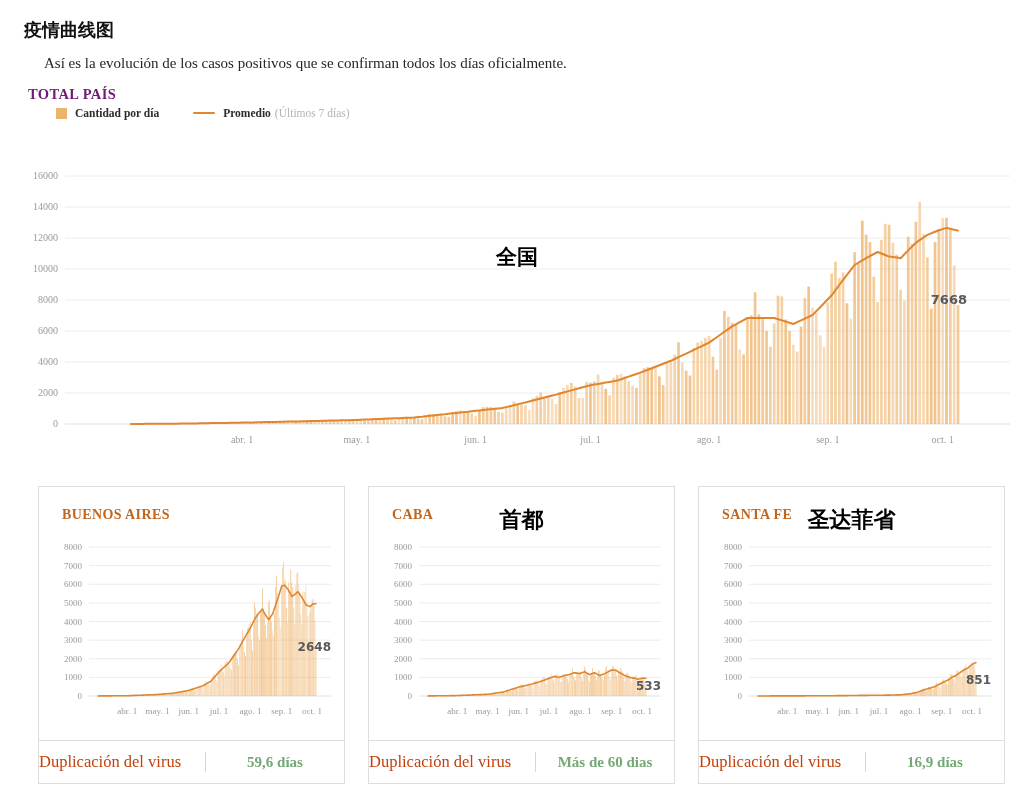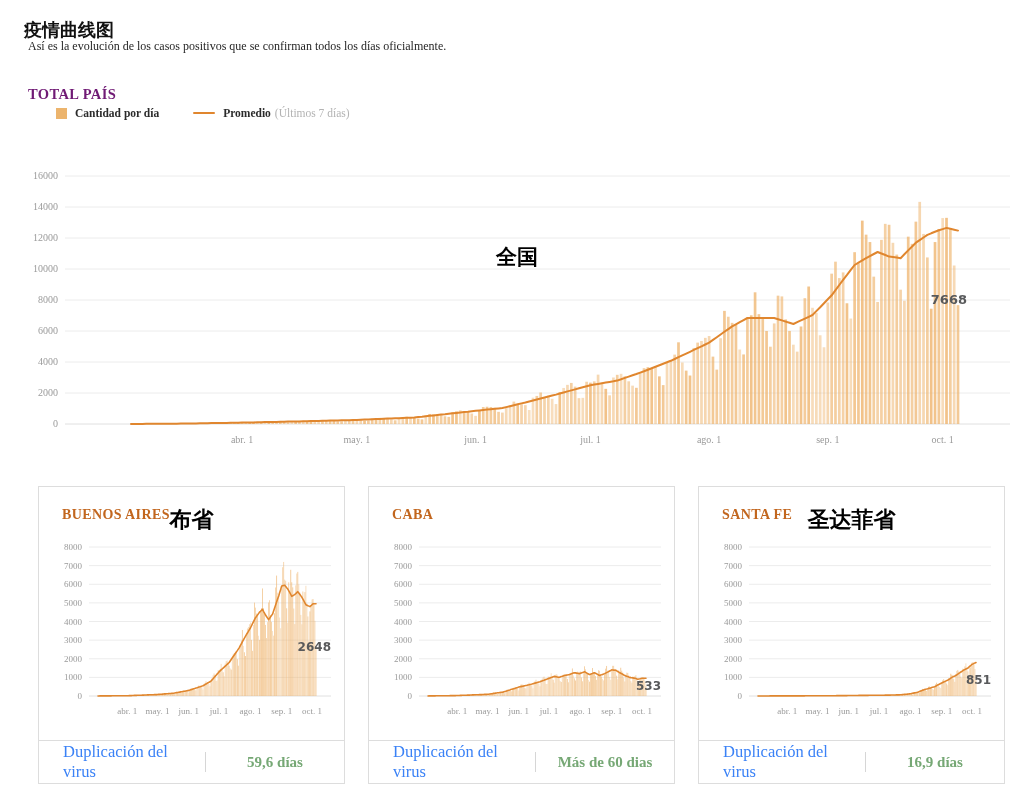--- a/index.html
+++ b/index.html
@@ -7,22 +7,22 @@
     width:1024px;height:794px;position:relative;background:#ffffff;
     font-family:"Liberation Serif","DejaVu Serif",serif;
     overflow:hidden;
   }
   .page-title{
     position:absolute;left:14px;top:8px;margin:10px;
     font-family:"DejaVu Sans","Liberation Sans",sans-serif;
     font-size:18px;font-weight:700;color:#111;
   }
   .page-subtitle{
-    position:absolute;left:28px;top:39px;margin:0;
-    font-size:12px;color:#262626;
+    position:absolute;left:28px;top:39px;margin:16px;
+    font-size:15px;color:#262626;
   }
   .section-title{
     position:absolute;left:28px;top:78px;margin:0;
     font-size:14.5px;font-weight:700;letter-spacing:.4px;
   }
   .legend{
     position:absolute;left:28px;top:107px;
     display:flex;align-items:center;
     font-size:11.5px;color:#2b2b2b;padding-left:28px;
   }
@@ -50,21 +50,21 @@
   .card-annotation{
     position:absolute;left:0;right:0;top:18px;text-align:center;
     font-family:"DejaVu Sans","Liberation Sans",sans-serif;
     font-size:22px;font-weight:700;color:#000;
   }
   .card svg{position:absolute;left:0;top:40px;display:block;}
   .card-footer{
     position:absolute;left:0;right:0;bottom:0;height:42px;
     border-top:1px solid #ddd;display:flex;align-items:center;
   }
-  .dup-label{margin-left:24px;font-size:16.5px;color:#3b82f6;flex:1;}
+  .dup-label{margin-left:0;font-size:16.5px;color:#c2410c;flex:1;}
   .dup-divider{width:1px;height:20px;background:#d6d6d6;}
   .dup-value{
     width:138px;text-align:center;
     font-size:15px;font-weight:700;
   }
   .svg-text{font-family:"Liberation Serif","DejaVu Serif",serif;}
 </style>
 </head>
 <body>
 
@@ -322,21 +322,20 @@
       <path d="M131.0 263.9L134.8 263.9L138.7 263.9L142.5 263.9L146.3 263.8L150.1 263.8L154.0 263.8L157.8 263.8L161.6 263.7L165.5 263.7L169.3 263.7L173.1 263.7L176.9 263.7L180.8 263.6L184.6 263.6L188.4 263.5L192.3 263.5L196.1 263.4L199.9 263.3L203.7 263.3L207.6 263.2L211.4 263.1L215.2 263.1L219.1 263.0L222.9 262.9L226.7 262.9L230.5 262.8L234.4 262.7L238.2 262.7L242.0 262.6L245.9 262.5L249.7 262.4L253.5 262.4L257.3 262.3L261.2 262.2L265.0 262.1L268.8 262.0L272.7 261.9L276.5 261.9L280.3 261.8L284.1 261.7L288.0 261.6L291.8 261.5L295.6 261.4L299.5 261.4L303.3 261.3L307.1 261.2L310.9 261.1L314.8 261.0L318.6 260.9L322.4 260.8L326.3 260.7L330.1 260.6L333.9 260.5L337.8 260.4L341.6 260.3L345.4 260.2L349.2 260.2L353.1 260.1L356.9 260.0L360.7 259.8L364.6 259.6L368.4 259.5L372.2 259.3L376.0 259.1L379.9 259.0L383.7 258.8L387.5 258.6L391.4 258.5L395.2 258.3L399.0 258.2L402.8 258.0L406.7 257.8L410.5 257.7L414.3 257.5L418.2 257.1L422.0 256.7L425.8 256.2L429.6 255.8L433.5 255.4L437.3 255.0L441.1 254.6L445.0 254.2L448.8 253.7L452.6 253.3L456.4 252.9L460.3 252.5L464.1 252.1L467.9 251.7L471.8 251.2L475.6 250.8L479.4 250.4L483.2 250.0L487.1 249.6L490.9 249.2L494.7 248.8L498.6 248.4L502.4 248.0L506.2 247.1L510.0 246.2L513.9 245.2L517.7 244.3L521.5 243.4L525.4 242.5L529.2 241.5L533.0 240.5L536.8 239.5L540.7 238.5L544.5 237.5L548.3 236.5L552.2 235.5L556.0 234.6L559.8 233.5L563.6 232.5L567.5 231.4L571.3 230.4L575.1 229.4L579.0 228.3L582.8 227.3L586.6 226.3L590.4 225.3L594.3 224.6L598.1 223.9L601.9 223.3L605.8 222.6L609.6 221.9L613.4 221.3L617.2 220.6L621.1 219.3L624.9 217.9L628.7 216.6L632.6 215.3L636.4 214.0L640.2 212.6L644.0 211.3L647.9 209.8L651.7 208.3L655.5 206.8L659.4 205.3L663.2 203.8L667.0 202.3L670.8 200.8L674.7 199.0L678.5 197.2L682.3 195.4L686.2 193.6L690.0 191.8L693.8 189.9L697.6 188.1L701.5 186.3L705.3 184.5L709.1 182.6L713.0 179.9L716.8 177.2L720.6 174.5L724.4 171.8L728.3 169.1L732.1 166.4L735.9 164.3L739.8 162.2L743.6 160.1L747.4 158.0L751.3 158.0L755.1 158.0L758.9 158.0L762.7 158.0L766.6 158.0L770.4 158.0L774.2 158.0L778.1 159.2L781.9 160.4L785.7 161.6L789.5 162.8L793.4 164.0L797.2 162.2L801.0 160.4L804.9 158.6L808.7 156.8L812.5 155.0L816.3 151.1L820.2 147.2L824.0 143.2L827.8 139.3L831.7 135.3L835.5 130.2L839.3 125.0L843.1 119.8L847.0 114.9L850.8 109.9L854.6 105.0L858.5 102.7L862.3 100.4L866.1 98.2L869.9 96.1L873.8 94.0L877.6 92.0L881.4 93.5L885.3 95.0L889.1 96.6L892.9 97.1L896.7 97.6L900.6 98.2L904.4 94.3L908.2 90.4L912.1 86.5L915.9 82.7L919.7 80.1L923.5 77.5L927.4 74.9L931.2 73.3L935.0 71.8L938.9 70.3L942.7 69.1L946.5 67.9L950.3 68.8L954.2 69.7L958.0 70.6" fill="none" stroke="#e0862e" stroke-width="2" stroke-linejoin="round" stroke-linecap="round"></path>
       <text x="967" y="144.1" text-anchor="end" font-size="13" font-weight="bold" fill="#58595b" font-family="&quot;DejaVu Sans&quot;,&quot;Liberation Sans&quot;,sans-serif">7668</text>
     </svg>
   <div class="annotation-national">全国</div>
 </div>
 
 <div class="cards">
 
   <div class="card card-0">
     <h3 class="card-title" style="color: rgb(194, 102, 30);">BUENOS AIRES</h3>
-    <div class="card-annotation">布省</div>
     <svg id="svg-1" width="307" height="230">
         <g>
           <line x1="50" x2="292" y1="169" y2="169" stroke="#e0e0e0" stroke-width="1"></line>
           <line x1="50" x2="292" y1="150.375" y2="150.375" stroke="#ececec" stroke-width="1"></line>
           <line x1="50" x2="292" y1="131.75" y2="131.75" stroke="#ececec" stroke-width="1"></line>
           <line x1="50" x2="292" y1="113.125" y2="113.125" stroke="#ececec" stroke-width="1"></line>
           <line x1="50" x2="292" y1="94.5" y2="94.5" stroke="#ececec" stroke-width="1"></line>
           <line x1="50" x2="292" y1="75.875" y2="75.875" stroke="#ececec" stroke-width="1"></line>
           <line x1="50" x2="292" y1="57.25" y2="57.25" stroke="#ececec" stroke-width="1"></line>
           <line x1="50" x2="292" y1="38.625" y2="38.625" stroke="#ececec" stroke-width="1"></line>
@@ -562,20 +561,21 @@
       </svg>
     <div class="card-footer">
       <span class="dup-label">Duplicación del virus</span>
       <span class="dup-divider"></span>
       <span class="dup-value" style="color: rgb(118, 168, 117);">59,6 días</span>
     </div>
   </div>
 
   <div class="card card-1">
     <h3 class="card-title" style="color: rgb(194, 102, 30);">CABA</h3>
+    <div class="card-annotation">首都</div>
     <svg id="svg-2" width="307" height="230">
         <g>
           <line x1="50" x2="292" y1="169" y2="169" stroke="#e0e0e0" stroke-width="1"></line>
           <line x1="50" x2="292" y1="150.375" y2="150.375" stroke="#ececec" stroke-width="1"></line>
           <line x1="50" x2="292" y1="131.75" y2="131.75" stroke="#ececec" stroke-width="1"></line>
           <line x1="50" x2="292" y1="113.125" y2="113.125" stroke="#ececec" stroke-width="1"></line>
           <line x1="50" x2="292" y1="94.5" y2="94.5" stroke="#ececec" stroke-width="1"></line>
           <line x1="50" x2="292" y1="75.875" y2="75.875" stroke="#ececec" stroke-width="1"></line>
           <line x1="50" x2="292" y1="57.25" y2="57.25" stroke="#ececec" stroke-width="1"></line>
           <line x1="50" x2="292" y1="38.625" y2="38.625" stroke="#ececec" stroke-width="1"></line>

